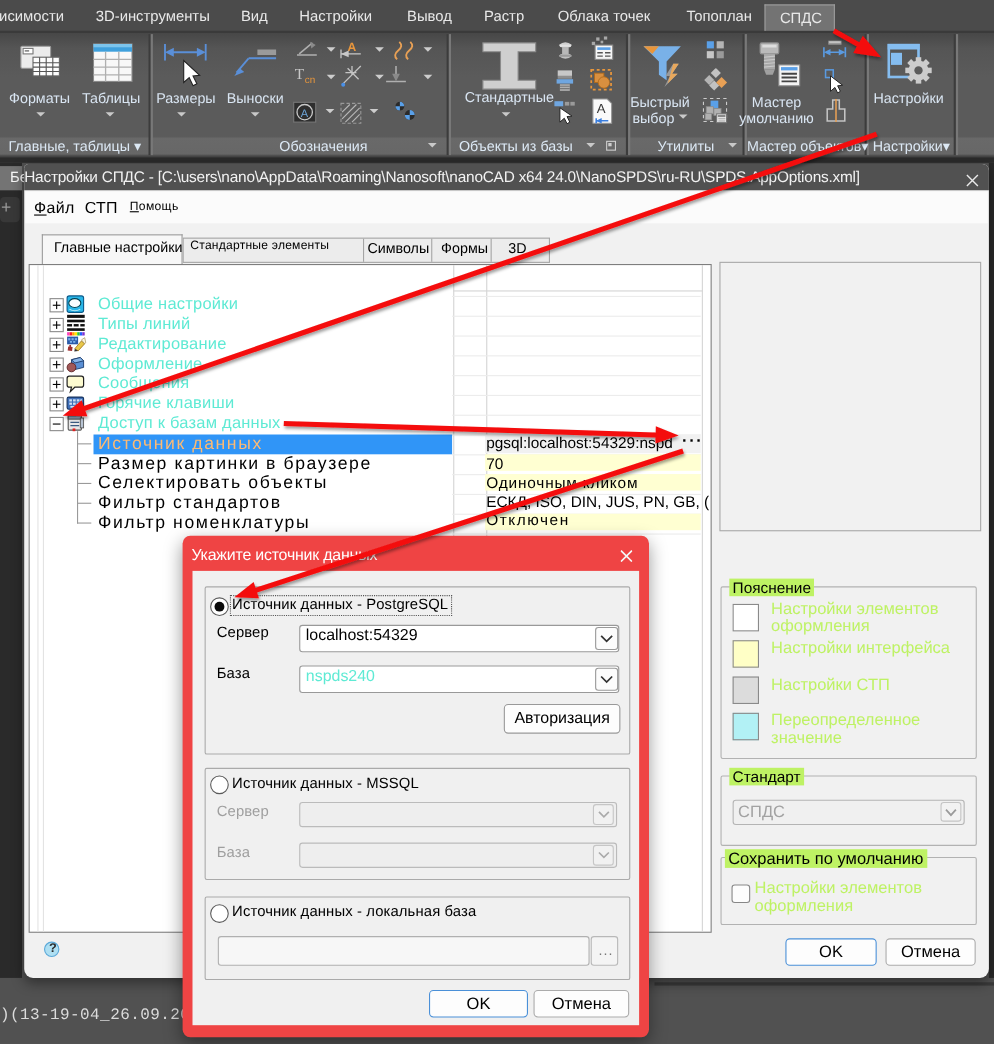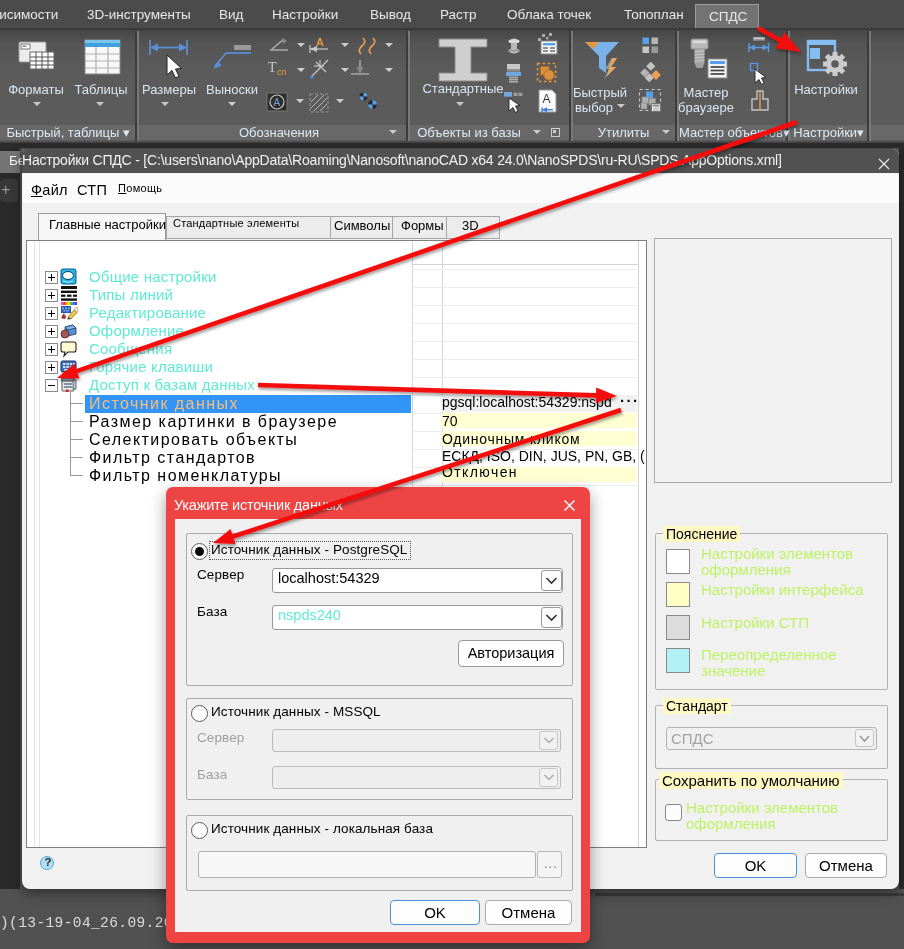--- a/index.html
+++ b/index.html
@@ -13,21 +13,21 @@
 .treerow{position:absolute;left:89px;font-size:15px;letter-spacing:0.2px;color:#5eead4;white-space:nowrap}
 .childrow{position:absolute;left:89px;font-size:16px;letter-spacing:1.45px;color:#000;white-space:nowrap}
 .val{position:absolute;left:442px;font-size:14px;letter-spacing:0px;color:#000;white-space:nowrap}
 .vcell{position:absolute;left:441px;width:196px;height:17px}
 .pm{position:absolute;left:45px;width:13px;height:13px;background:#fff;border:1px solid #8a8a8a;box-sizing:border-box}
 .pm:before{content:"";position:absolute;left:2px;right:2px;top:5px;height:1px;background:#000}
 .pm.plus:after{content:"";position:absolute;top:2px;bottom:2px;left:5px;width:1px;background:#000}
 .legsw{position:absolute;left:666px;width:24px;height:25px;border:1px solid #8a8a8a;box-sizing:border-box}
 .leglbl{position:absolute;left:701px;font-size:15px;color:#bef264;line-height:16px}
 .grp{position:absolute;border:1px solid #b2b2b2;border-radius:2px}
-.grplbl{position:absolute;font-size:14px;color:#000;background:#fef9c3;padding:0 3px;white-space:nowrap}
+.grplbl{position:absolute;font-size:14px;color:#000;background:#bef264;padding:0 3px;white-space:nowrap}
 .mlbl{position:absolute;font-size:13.5px;letter-spacing:0.1px;color:#000;white-space:nowrap}
 .mlbl2{position:absolute;font-size:13.5px;letter-spacing:0.1px;color:#9f9f9f;white-space:nowrap}
 .combo{position:absolute;background:#fff;border:1px solid #999;border-radius:3px;box-sizing:border-box}
 .combod{position:absolute;background:#eeeeee;border:1px solid #bbb;border-radius:3px;box-sizing:border-box}
 .cbtn{position:absolute;border:1px solid #999;border-radius:3px;box-sizing:border-box;background:#fcfcfc}
 .radio{position:absolute;width:17px;height:17px;border-radius:50%;background:#fff;border:1px solid #5a5a5a;box-sizing:border-box}
 .btn{position:absolute;background:#fdfdfd;border:1px solid #ababab;border-radius:4px;box-sizing:border-box;font-size:15px;color:#000;text-align:center}
 </style></head>
 <body>
 
@@ -52,22 +52,22 @@
 <div class="abs" style="left:408px;top:31px;width:2px;height:110px;background:#787878"></div>
 <div class="abs" style="left:569px;top:31px;width:2px;height:110px;background:#3c3c3c"></div>
 <div class="abs" style="left:571px;top:31px;width:2px;height:110px;background:#787878"></div>
 <div class="abs" style="left:675px;top:31px;width:2px;height:110px;background:#3c3c3c"></div>
 <div class="abs" style="left:677px;top:31px;width:2px;height:110px;background:#787878"></div>
 <div class="abs" style="left:786px;top:31px;width:2px;height:110px;background:#3c3c3c"></div>
 <div class="abs" style="left:788px;top:31px;width:2px;height:110px;background:#787878"></div>
 <div class="abs" style="left:867px;top:31px;width:2px;height:110px;background:#3c3c3c"></div>
 <div class="abs" style="left:869px;top:31px;width:2px;height:110px;background:#787878"></div>
 
-<div class="glbl" style="left:2px;width:132px">Быстрый, таблицы ▾</div>
-<div class="glbl" style="left:139px;width:280px">Обозначения</div>
+<div class="glbl" style="left:2px;width:132px">Главные, таблицы ▾</div>
+<div class="glbl" style="left:154px;width:280px">Обозначения</div>
 <div class="tri" style="left:389px;top:130px"></div>
 <div class="glbl" style="left:410px;width:118px">Объекты из базы</div>
 <div class="tri" style="left:533px;top:130px"></div>
 <div class="abs" style="left:551px;top:128px;width:9px;height:9px;border:1px solid #cdcdcd;box-sizing:border-box"></div>
 <div class="abs" style="left:553px;top:130px;width:3px;height:3px;background:#cdcdcd"></div>
 <div class="glbl" style="left:573px;width:101px">Утилиты</div>
 <div class="tri" style="left:662px;top:130px"></div>
 <div class="glbl" style="left:679px;width:107px">Мастер объектов▾</div>
 <div class="glbl" style="left:791px;width:75px">Настройки▾</div>
 
@@ -305,21 +305,21 @@
     <path d="M6.5 25 h10 l-2 5 h-6 z" fill="#a0a0a0"></path>
     <rect x="20" y="21" width="19" height="19" fill="#f4f4f4" stroke="#8a8a8a"></rect>
     <rect x="22" y="23" width="15" height="3" fill="#5aa0e8"></rect>
     <g stroke="#444" stroke-width="1.7">
       <line x1="22.5" y1="29" x2="36.5" y2="29"></line>
       <line x1="22.5" y1="32.5" x2="36.5" y2="32.5"></line>
       <line x1="22.5" y1="36" x2="36.5" y2="36"></line>
     </g>
   </svg>
 <div class="biglbl" style="left:670px;top:85px;width:72px">Мастер</div>
-<div class="biglbl" style="left:670px;top:100px;width:72px">браузере</div>
+<div class="biglbl" style="left:670px;top:100px;width:72px">умолчанию</div>
 
 <svg class="abs" style="left:747px;top:36px" width="24" height="18">
     <rect x="6" y="1" width="12" height="3.6" fill="#9a9a9a"></rect>
     <rect x="6.8" y="1.6" width="10.4" height="1.4" fill="#c8c8c8"></rect>
     <g stroke="#5a9ae0" stroke-width="1.5">
       <line x1="2" y1="7" x2="2" y2="16"></line>
       <line x1="21.5" y1="7" x2="21.5" y2="16"></line>
       <line x1="4" y1="11.5" x2="19.5" y2="11.5"></line>
     </g>
     <path d="M2 11.5 L8 8.5 L8 14.5 Z" fill="#5a9ae0"></path>

